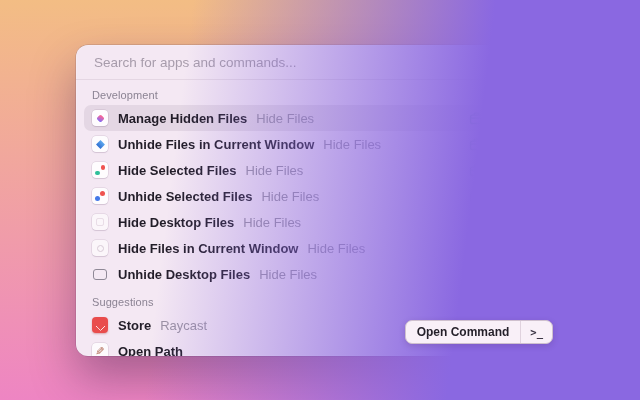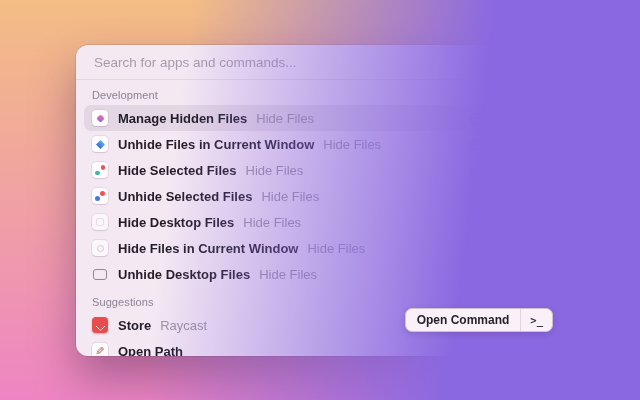--- a/index.html
+++ b/index.html
@@ -98,21 +98,21 @@
     border-left:1.7px solid #fff;border-bottom:1.7px solid #fff;
     border-radius:1px;transform:rotate(-45deg);
   }
   .icon-open-path{background:#fdfafd;}
   .icon-open-path::before{
     content:"\270E";left:0;top:1px;width:16px;text-align:center;
     font-size:11px;line-height:14px;color:#b06a55;transform:scaleX(-1);
   }
   
   .tooltip{
-    position:absolute;right:11px;bottom:24px;z-index:5;
+    position:absolute;right:11px;bottom:12px;z-index:5;
     display:flex;align-items:stretch;
     background:#f9f0f8;border:1px solid #cfc0ce;border-radius:7px;
     box-shadow:0 2px 6px rgba(60,30,70,.18);overflow:hidden;
   }
   .tooltip-label{
     font-size:12px;font-weight:700;color:#241f29;padding:4px 11px;
     display:flex;align-items:center;white-space:nowrap;
   }
   .tooltip-kbd{
     font-family:"DejaVu Sans Mono","Liberation Mono",monospace;

